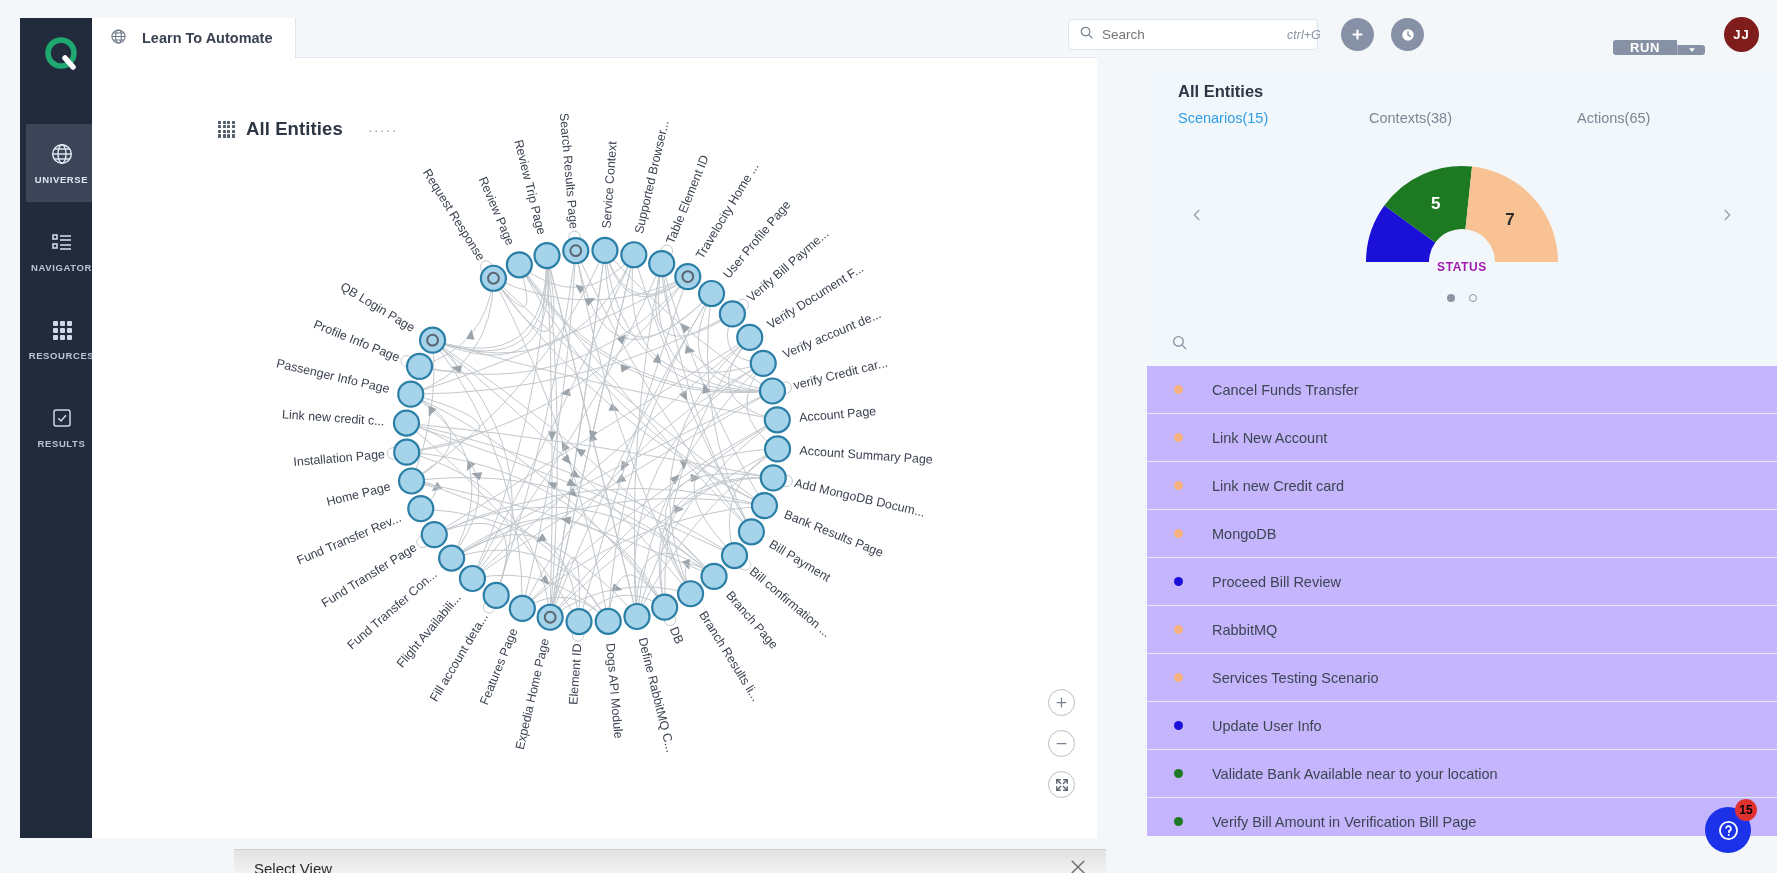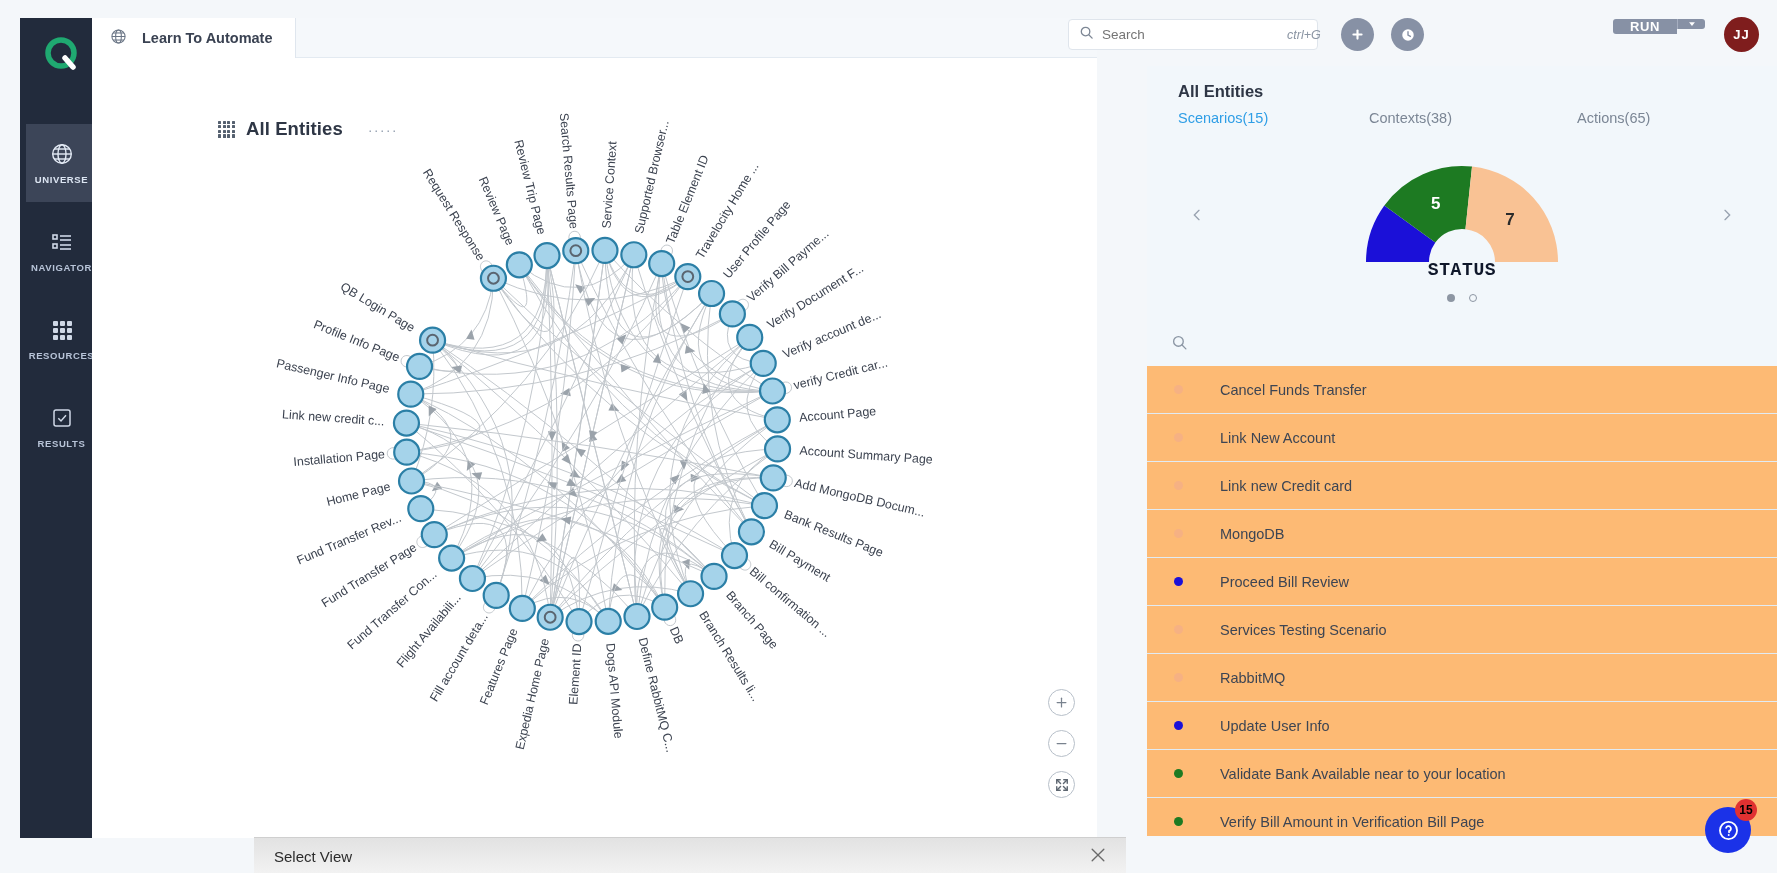--- a/index.html
+++ b/index.html
@@ -88,47 +88,47 @@
   .rp-tab.active { color:#2f9ee6; }
 
   .gauge-wrap { position:absolute; left:0; top:84px; width:630px; height:130px; }
   .gauge-arrow {
     position:absolute; top:52px; width:26px; height:26px; cursor:pointer;
     display:flex; align-items:center; justify-content:center; color:#9aa5b4;
   }
   .gauge-svg { position:absolute; left:50%; transform:translateX(-50%); top:0; }
   .gauge-lbl {
     position:absolute; left:50%; transform:translateX(-50%); top:110px;
-    font-size:18px; color:#0f172a; font-weight:700; letter-spacing:.6px;font-family:Liberation Mono, monospace;
+    font-size:12px; color:#a21caf; font-weight:700; letter-spacing:.6px;
   }
   .pagedots { position:absolute; left:50%; transform:translateX(-50%); top:228px; display:flex; gap:14px; }
   .pd { width:8px; height:8px; border-radius:50%; cursor:pointer; }
   .pd.on { background:#8d96a3; }
   .pd.off { border:1.4px solid #8d96a3; }
 
   .rp-search {
     position:absolute; left:24px; top:258px; width:585px; height:40px;
     display:flex; align-items:center; gap:8px;
   }
   .rp-search input {
     flex:1; border:0; outline:0; background:transparent;
     font-family:"Liberation Sans",sans-serif; font-size:14px; color:#4a5260;
   }
 
   .rp-list { position:absolute; left:0; top:300px; width:630px; height:470px; overflow:hidden; }
   .rp-row {
-    height:48px; display:flex; align-items:center; gap:16px;
-    border-bottom:1px solid #e1ebf3; cursor:pointer; background:#fdba74;text-align:center;
+    height:48px; display:flex; align-items:center; gap:8px;
+    border-bottom:1px solid #e1ebf3; cursor:pointer; background:#c4b5fd;text-align:center;
   }
   .rp-dot { width:9px; height:9px; border-radius:50%; margin-left:27px; flex:none; }
   .rp-rowlbl { margin-left:21px; font-size:14.5px; color:#3d4553; }
 
   
   .sheet {
-    position:absolute; left:254px; bottom:0; width:872px; height:36px;
+    position:absolute; left:234px; bottom:0; width:872px; height:24px;
     background:linear-gradient(180deg,#e2e2e2,#f2f2f2);
     border-top:1px solid #cfcfcf;
     margin-top:24px;
   }
   .sheet-t { position:absolute; left:20px; top:10px; font-size:15px; color:#2b2b2b; }
   .sheet-x { position:absolute; right:18px; top:7px; width:20px; height:20px; cursor:pointer; color:#6a6a6a; }
 
   .helpbtn {
     position:absolute; right:26px; bottom:20px; width:46px; height:46px;
     border-radius:50%; background:#1b32e8; cursor:pointer;
@@ -151,21 +151,21 @@
     flex:1; border:0; outline:0; background:transparent;
     font-family:"Liberation Sans",sans-serif; font-size:13.5px; color:#0c4a6e;
   }
   .kbd { font-size:12.5px; color:#8b95a3; font-style:italic; }
   .circbtn {
     position:absolute; top:18px; width:33px; height:33px; border-radius:50%;
     background:#8791a5; display:flex; align-items:center; justify-content:center; cursor:pointer;
   }
   .runbtn {
     position:absolute; right:72px; top:19px; height:36px;
-    display:flex; align-items:flex-start; cursor:pointer;
+    display:flex; align-items:flex-end; cursor:pointer;
   }
   .runbtn .rb-main {
     background:#8791a5; color:#fff; font-size:13px; font-weight:700; letter-spacing:.6px;
     display:flex; align-items:center; padding:0 17px; border-radius:3px 0 0 3px;
   }
   .runbtn .rb-arrow {
     background:#8791a5; border-left:1px solid #a6aec0; width:28px;
     display:flex; align-items:center; justify-content:center; border-radius:0 3px 3px 0;
   }
   .avatar {
@@ -671,25 +671,25 @@
         <div class="rp-row">
           <span class="rp-dot" style="background: rgb(246, 177, 131);"></span>
           <span class="rp-rowlbl">MongoDB</span>
         </div>
         <div class="rp-row">
           <span class="rp-dot" style="background: rgb(27, 16, 216);"></span>
           <span class="rp-rowlbl">Proceed Bill Review</span>
         </div>
         <div class="rp-row">
           <span class="rp-dot" style="background: rgb(246, 177, 131);"></span>
+          <span class="rp-rowlbl">RabbitMQ</span>
+        </div>
+        <div class="rp-row">
+          <span class="rp-dot" style="background: rgb(246, 177, 131);"></span>
           <span class="rp-rowlbl">Services Testing Scenario</span>
-        </div>
-        <div class="rp-row">
-          <span class="rp-dot" style="background: rgb(246, 177, 131);"></span>
-          <span class="rp-rowlbl">RabbitMQ</span>
         </div>
         <div class="rp-row">
           <span class="rp-dot" style="background: rgb(27, 16, 216);"></span>
           <span class="rp-rowlbl">Update User Info</span>
         </div>
         <div class="rp-row">
           <span class="rp-dot" style="background: rgb(29, 122, 34);"></span>
           <span class="rp-rowlbl">Validate Bank Available near to your location</span>
         </div>
         <div class="rp-row">

